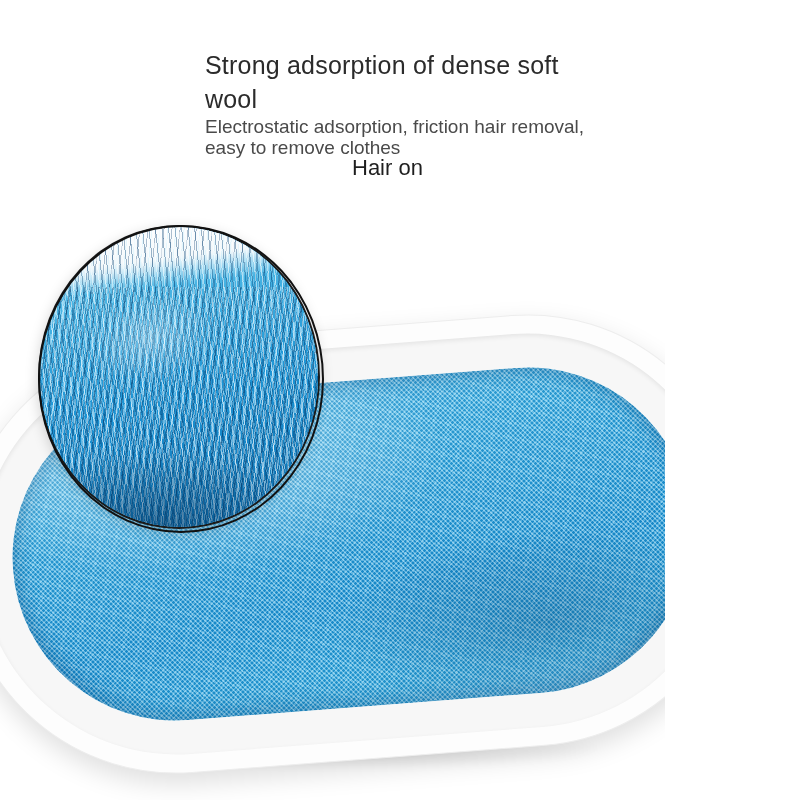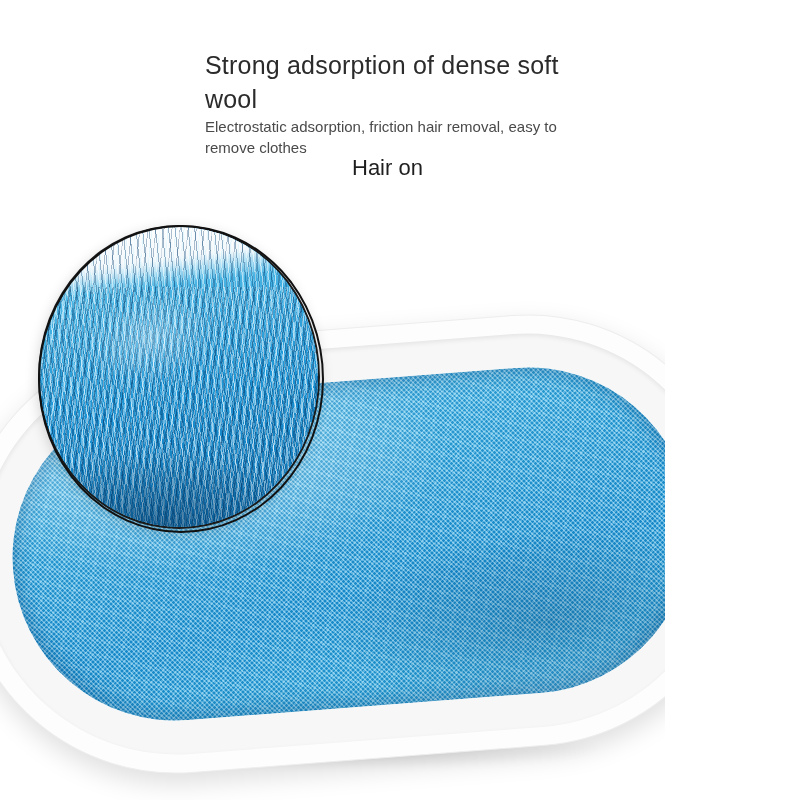--- a/index.html
+++ b/index.html
@@ -34,21 +34,21 @@
     line-height: 34px;
     color: #2b2b2b;
     font-weight: 400;
     letter-spacing: 0.2px;
   }
   .subline {
     position: absolute;
     left: 205px;
     top: 116px;
     width: 390px;
-    font-size: 15px;
+    font-size: 19px;
     line-height: 21px;
     color: #4a4a4a;
     font-weight: 400;
   }
   .ghostline {
     position: absolute;
     left: 300px;
     top: 133px;
     width: 330px;
     font-size: 15px;

